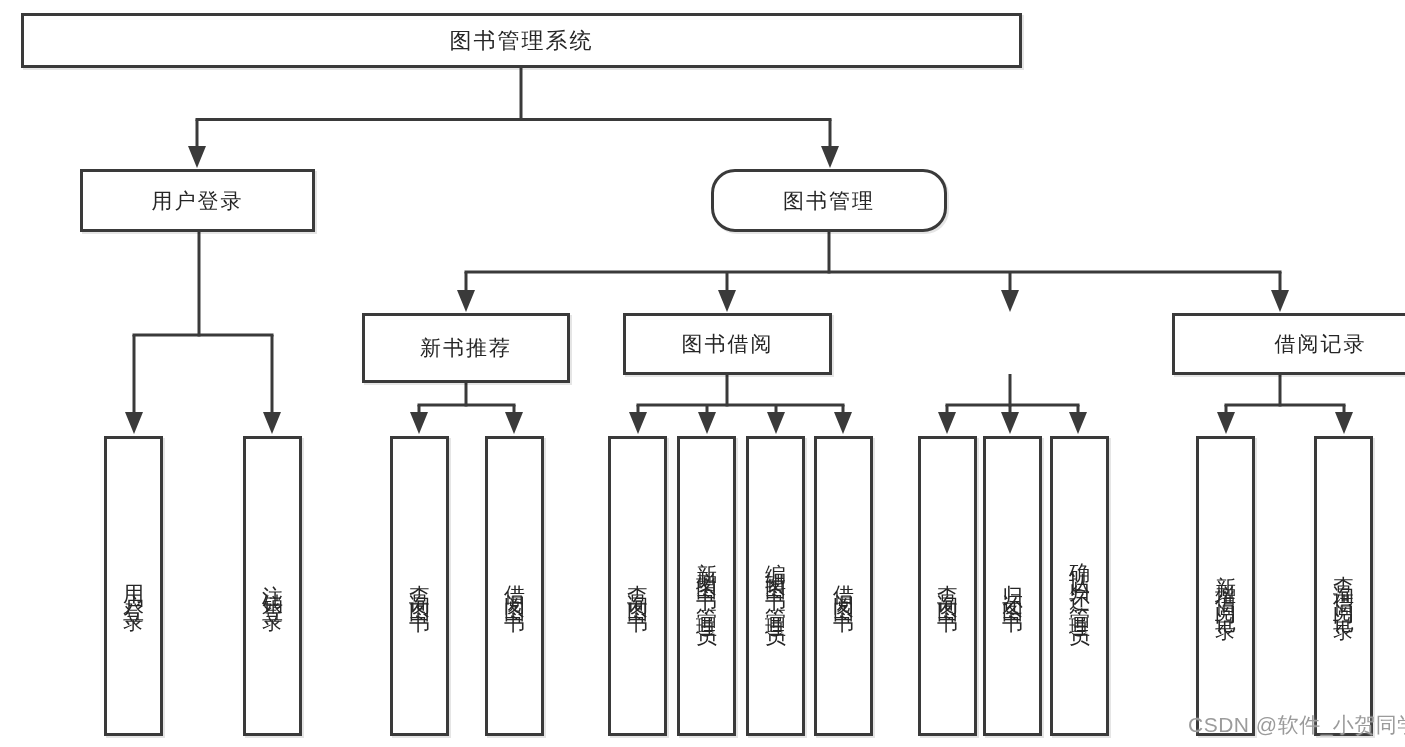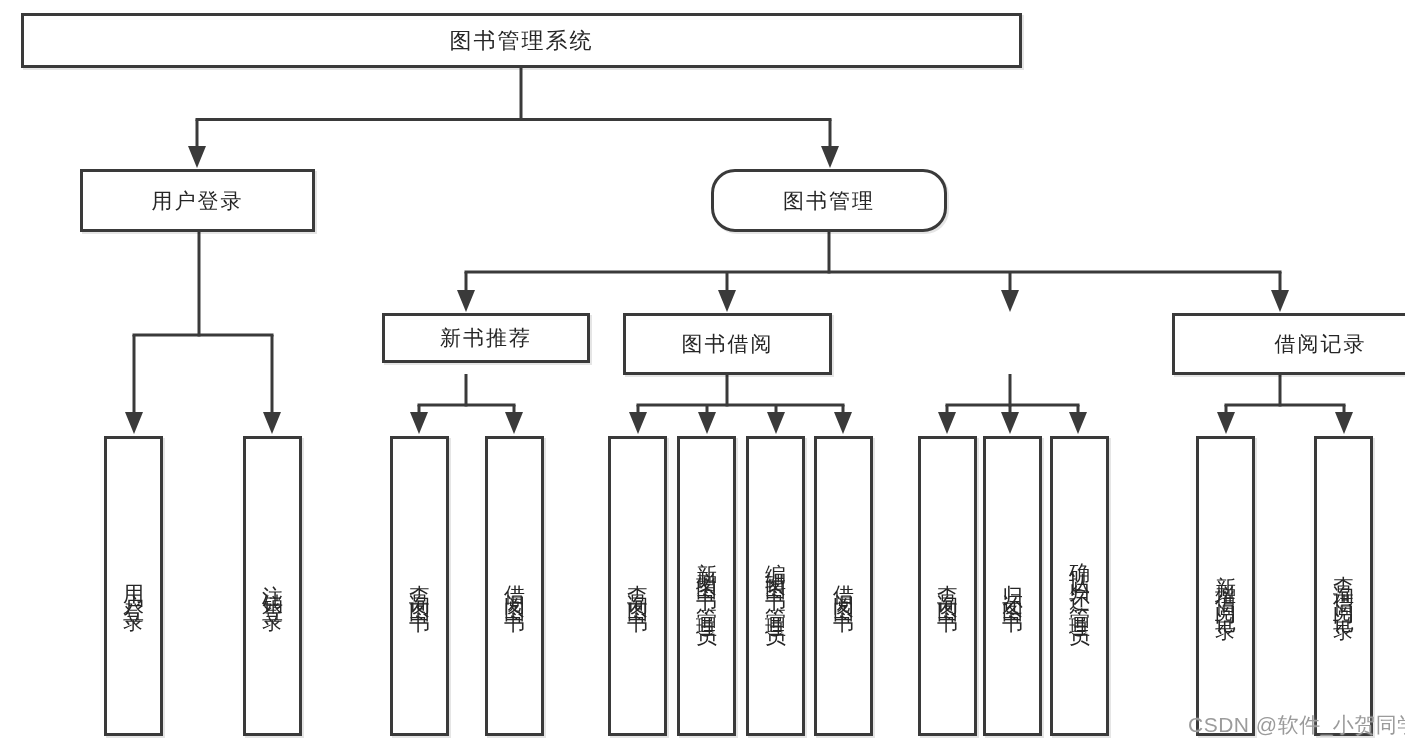--- a/index.html
+++ b/index.html
@@ -17,21 +17,21 @@
   .v .lbl{
     writing-mode:vertical-rl;text-orientation:mixed;
     font-size:21px;letter-spacing:9px;line-height:1.05;
   }
   
   #n-root{left:21px;top:13px;width:1001px;height:55px;}
   
   #n-user-login{left:80px;top:169px;width:235px;height:63px;}
   #n-book-mgmt{left:711px;top:169px;width:236px;height:63px;border-radius:24px;}
   
-  #n-new-rec{left:382px;top:313px;width:208px;height:50px;}
+  #n-new-rec{left:362px;top:313px;width:208px;height:70px;}
   #n-book-borrow{left:623px;top:313px;width:209px;height:62px;}
   #n-cur-borrow{left:902px;top:313px;width:215px;height:62px;}
   #n-borrow-rec{left:1172px;top:313px;width:252px;height:62px;padding-left:45px;}
   
   .leaf{top:436px;width:59px;height:300px;}
   #l-a0{left:104px;} #l-a1{left:243px;}
   #l-b0{left:390px;} #l-b1{left:485px;}
   #l-c0{left:608px;} #l-c1{left:677px;} #l-c2{left:746px;} #l-c3{left:814px;}
   #l-d0{left:918px;} #l-d1{left:983px;} #l-d2{left:1050px;}
   #l-e0{left:1196px;} #l-e1{left:1314px;}

